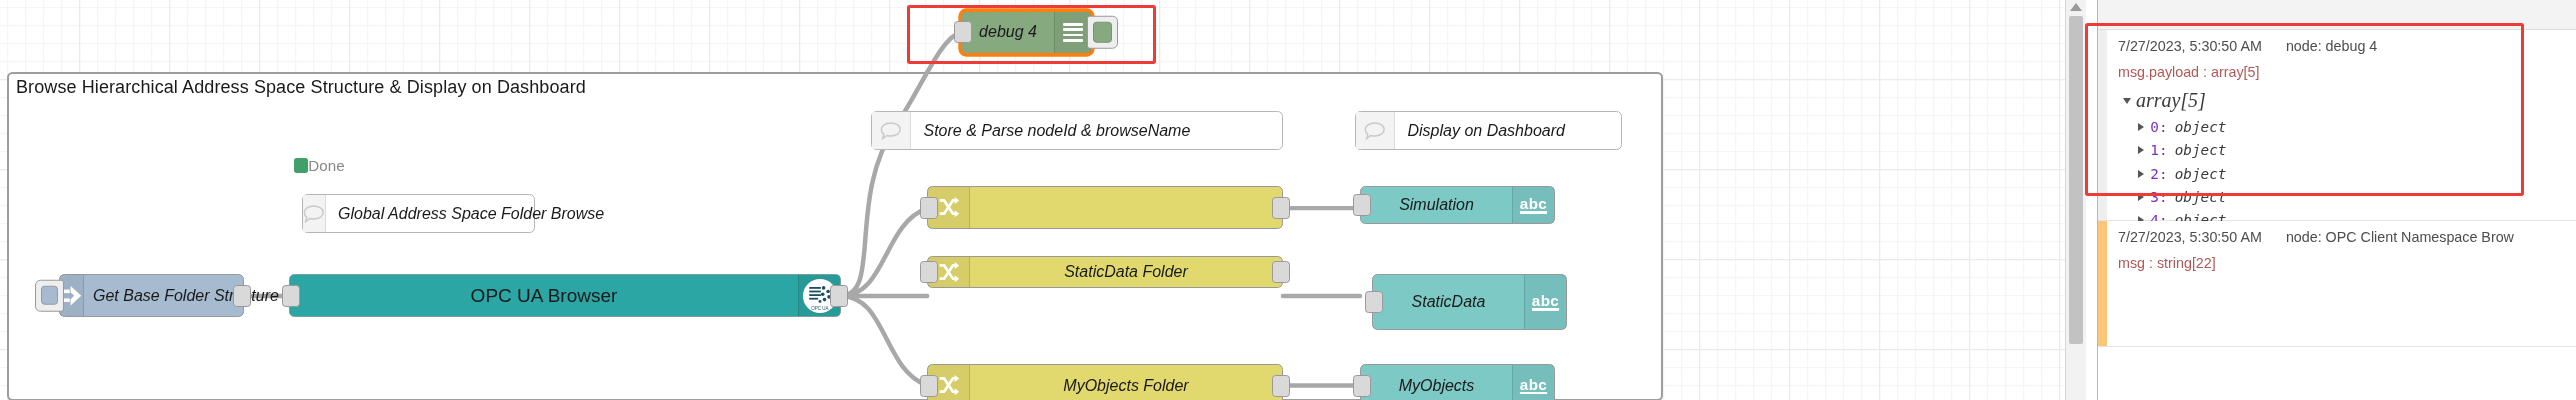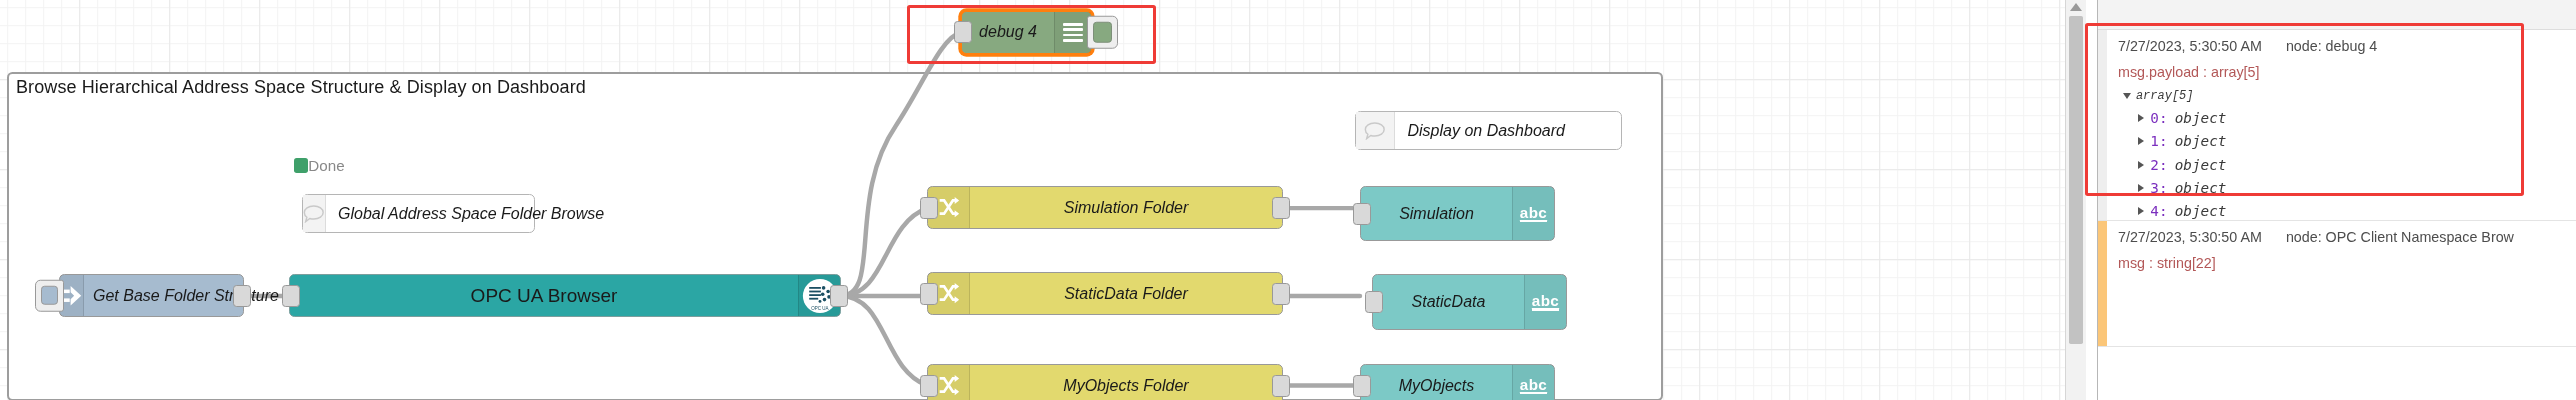--- a/index.html
+++ b/index.html
@@ -124,21 +124,21 @@
   .dbg-msg.warn .stripe{background:#fbc678;}
   .dbg-meta{font-size:14.3px;color:#4d4d4d;white-space:nowrap;}
   .dbg-meta .node-ref{margin-left:20px;}
   .dbg-topic{font-size:14.3px;color:#b35858;margin-top:10px;white-space:nowrap;}
   .dbg-tree{margin-top:9px;}
   .dbg-row{display:flex;align-items:center;font-size:14.3px;margin:0 0 7.2px 5.4px;white-space:nowrap;}
   .caret{display:inline-block;width:0;height:0;margin-right:6.3px;
          border-left:6.3px solid #555;border-top:4.5px solid transparent;border-bottom:4.5px solid transparent;}
   .caret.open{border-left:4.5px solid transparent;border-right:4.5px solid transparent;
               border-top:6.3px solid #555;border-bottom:none;margin-right:4.5px;}
-  .tname{font-style:italic;font-family:Liberation Mono, monospace;color:#3b3b3b;font-size:12px;}
+  .tname{font-style:italic;font-family:Liberation Serif, serif;color:#3b3b3b;font-size:20px;}
   .tidx{font-family:"DejaVu Sans Mono","Liberation Mono",monospace;color:#7b2fbe;font-size:14.3px;}
   .tval{font-style:italic;font-family:"DejaVu Sans Mono","Liberation Mono",monospace;color:#3b3b3b;font-size:14.3px;margin-left:7.2px;}
   .dbg-row.child{margin-left:20px;}
 
   
   #vscroll{position:absolute;left:2065px;top:0;width:20px;height:401px;background:#f2f2f2;border-left:0.9px solid #d6d6d6;}
   #vscroll .thumb{position:absolute;left:2.7px;top:16px;width:14.3px;height:328px;background:#c2c2c2;border-radius:1.8px;}
   #vscroll .arrow{position:absolute;left:50%;transform:translateX(-50%);top:2.7px;
     width:0;height:0;border-left:6.3px solid transparent;border-right:6.3px solid transparent;border-bottom:8px solid #9a9a9a;}
 </style>
@@ -235,25 +235,24 @@
       <div class="icon-box">
         <svg width="23" height="23" viewBox="0 0 26 26" aria-hidden="true">
           <g stroke="#fff" stroke-width="3" fill="none">
             <path d="M3 5 H8 L18 20 H23"></path>
               <path d="M3 20 H8 L18 5 H23"></path>
           </g>
           <path d="M20 1 l5 4 -5 4 Z" fill="#fff"></path>
           <path d="M20 16 l5 4 -5 4 Z" fill="#fff"></path>
         </svg>
       </div>
-      <div class="label">Simulation Folder</div>
-      <div class="port out"></div>
-    </div>
-
-    <div class="node switch" style="left:927px;top:272px;width:356px;height:43px;">
+      <div class="port out"></div>
+    </div>
+
+    <div class="node switch" style="left:927px;top:256px;width:356px;height:32px;">
       <div class="port in"></div>
       <div class="icon-box">
         <svg width="23" height="23" viewBox="0 0 26 26" aria-hidden="true">
           <g stroke="#fff" stroke-width="3" fill="none">
             <path d="M3 5 H8 L18 20 H23"></path>
               <path d="M3 20 H8 L18 5 H23"></path>
           </g>
           <path d="M20 1 l5 4 -5 4 Z" fill="#fff"></path>
           <path d="M20 16 l5 4 -5 4 Z" fill="#fff"></path>
         </svg>
@@ -271,21 +270,21 @@
               <path d="M3 20 H8 L18 5 H23"></path>
           </g>
           <path d="M20 1 l5 4 -5 4 Z" fill="#fff"></path>
           <path d="M20 16 l5 4 -5 4 Z" fill="#fff"></path>
         </svg>
       </div>
       <div class="label">MyObjects Folder</div>
       <div class="port out"></div>
     </div>
 
-    <div class="node uitext" style="left:1360px;top:186px;width:195px;height:55px;">
+    <div class="node uitext" style="left:1360px;top:186px;width:195px;height:38px;">
       <div class="port in"></div>
       <div class="label">Simulation</div>
       <div class="icon-box right">
         <span class="abc">abc</span>
       </div>
     </div>
 
     <div class="node uitext" style="left:1372px;top:274px;width:195px;height:56px;justify-content:space-between;">
       <div class="port in"></div>
       <div class="label">StaticData</div>
@@ -304,20 +303,28 @@
 
     <div class="node comment" style="left:278px;top:194px;width:233px;height:39px;margin-left:24px;">
       <div class="icon-box" style="width:38px;">
         <svg width="21.5" height="18" viewBox="0 0 24 20" aria-hidden="true">
           <path d="M12 1 C18 1 22.5 4.2 22.5 8.3 C22.5 12.4 18 15.6 12 15.6 C10.4 15.6 8.9 15.4 7.6 15 L3 18.5 L4.3 13.6 C2.2 12.2 1.5 10.3 1.5 8.3 C1.5 4.2 6 1 12 1 Z" fill="none" stroke="#c9c9c9" stroke-width="1.6"></path>
         </svg>
       </div>
       <div class="label">Global Address Space Folder Browse</div>
     </div>
 
+    <div class="node comment" style="left:871px;top:111px;width:412px;height:39px;">
+      <div class="icon-box" style="width:38px;">
+        <svg width="21.5" height="18" viewBox="0 0 24 20" aria-hidden="true">
+          <path d="M12 1 C18 1 22.5 4.2 22.5 8.3 C22.5 12.4 18 15.6 12 15.6 C10.4 15.6 8.9 15.4 7.6 15 L3 18.5 L4.3 13.6 C2.2 12.2 1.5 10.3 1.5 8.3 C1.5 4.2 6 1 12 1 Z" fill="none" stroke="#c9c9c9" stroke-width="1.6"></path>
+        </svg>
+      </div>
+      <div class="label">Store &amp; Parse nodeId &amp; browseName</div>
+    </div>
 
     <div class="node comment" style="left:1355px;top:111px;width:267px;height:39px;">
       <div class="icon-box" style="width:38px;">
         <svg width="21.5" height="18" viewBox="0 0 24 20" aria-hidden="true">
           <path d="M12 1 C18 1 22.5 4.2 22.5 8.3 C22.5 12.4 18 15.6 12 15.6 C10.4 15.6 8.9 15.4 7.6 15 L3 18.5 L4.3 13.6 C2.2 12.2 1.5 10.3 1.5 8.3 C1.5 4.2 6 1 12 1 Z" fill="none" stroke="#c9c9c9" stroke-width="1.6"></path>
         </svg>
       </div>
       <div class="label">Display on Dashboard</div>
     </div>
 

